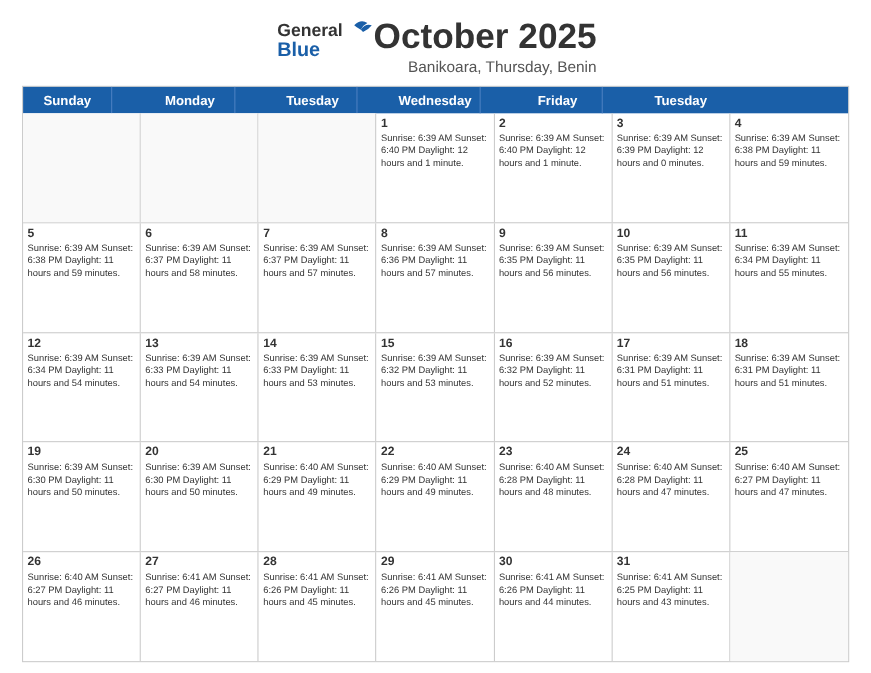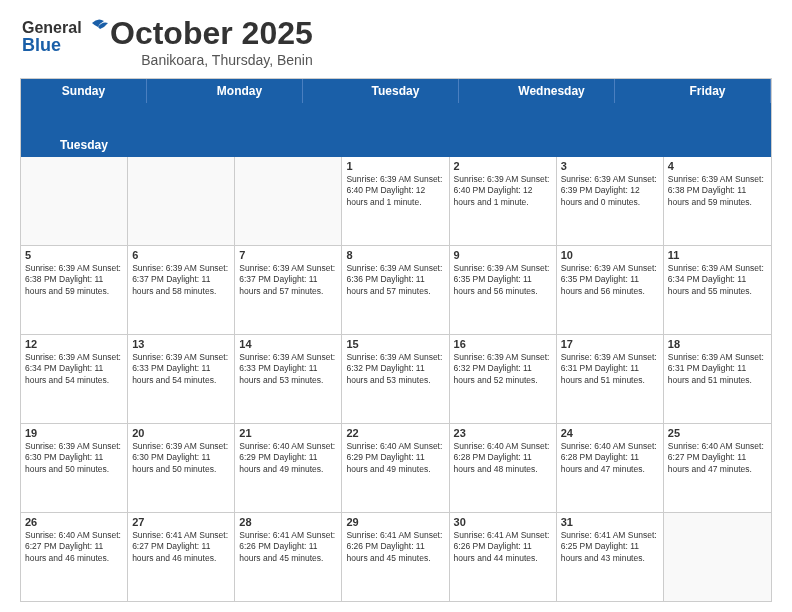--- a/index.html
+++ b/index.html
@@ -12,21 +12,21 @@
     }
     .page {
       width: 792px;
       height: 612px;
       padding: 15px 20px 10px 20px;
       display: flex;
       flex-direction: column;
     }
     .header {
       display: flex;
-      justify-content: flex-start;
+      justify-content: center;
       align-items: flex-start;
       margin-bottom: 10px;
     }
     .logo {
       display: flex;
       flex-direction: column;
       line-height: 1.1;
     }
     .title-block {
       text-align: right;
@@ -41,21 +41,21 @@
       color: #555;
     }
     .calendar {
       flex: 1;
       display: flex;
       flex-direction: column;
       border: 1px solid #ccc;
     }
     .cal-header {
       display: grid;
-      grid-template-columns: repeat(5, 1fr);
+      grid-template-columns: repeat(7, 1fr);
       background: #1a5fa8;
       gap: 30px;
     }
     .cal-header-cell {
       color: #fff;
       font-size: 12px;
       font-weight: bold;
       text-align: center;
       padding: 5px 2px;
       border-right: 1px solid #4a7fc0;

